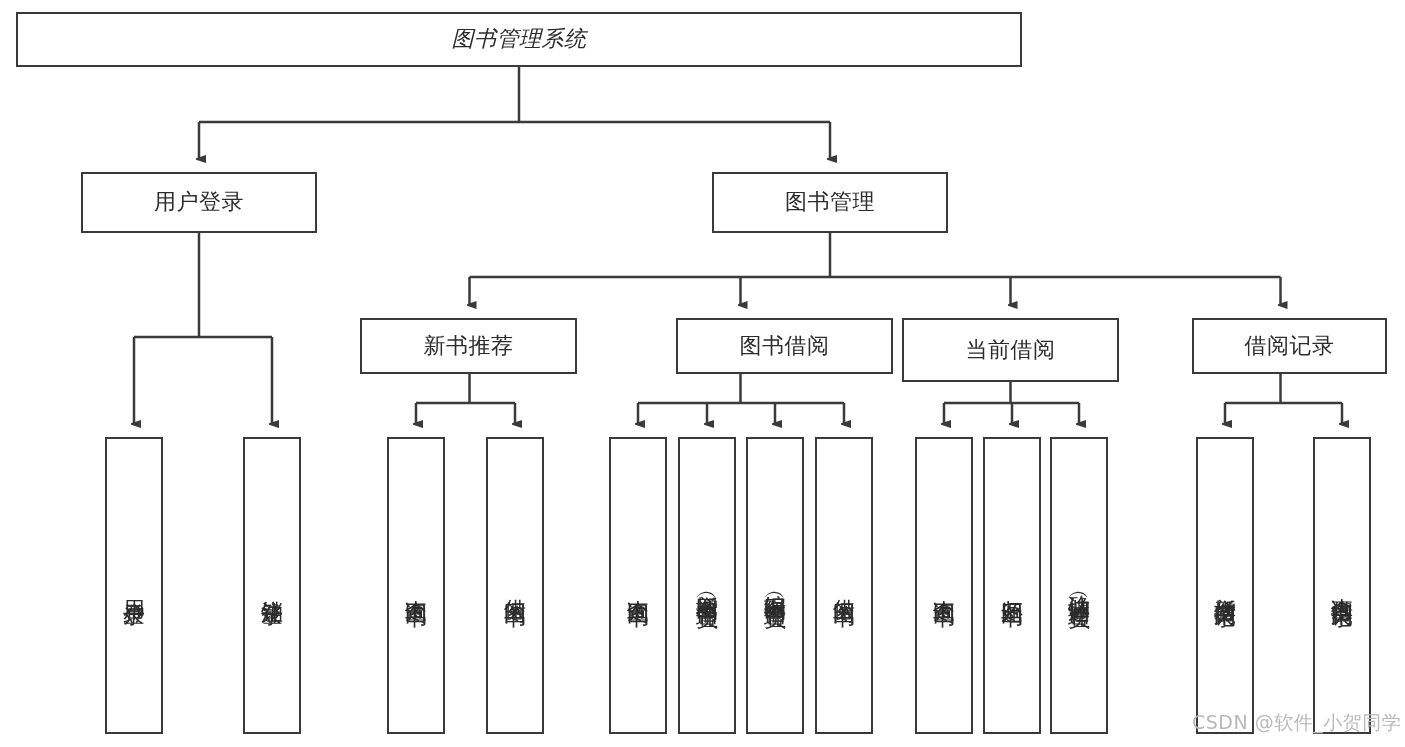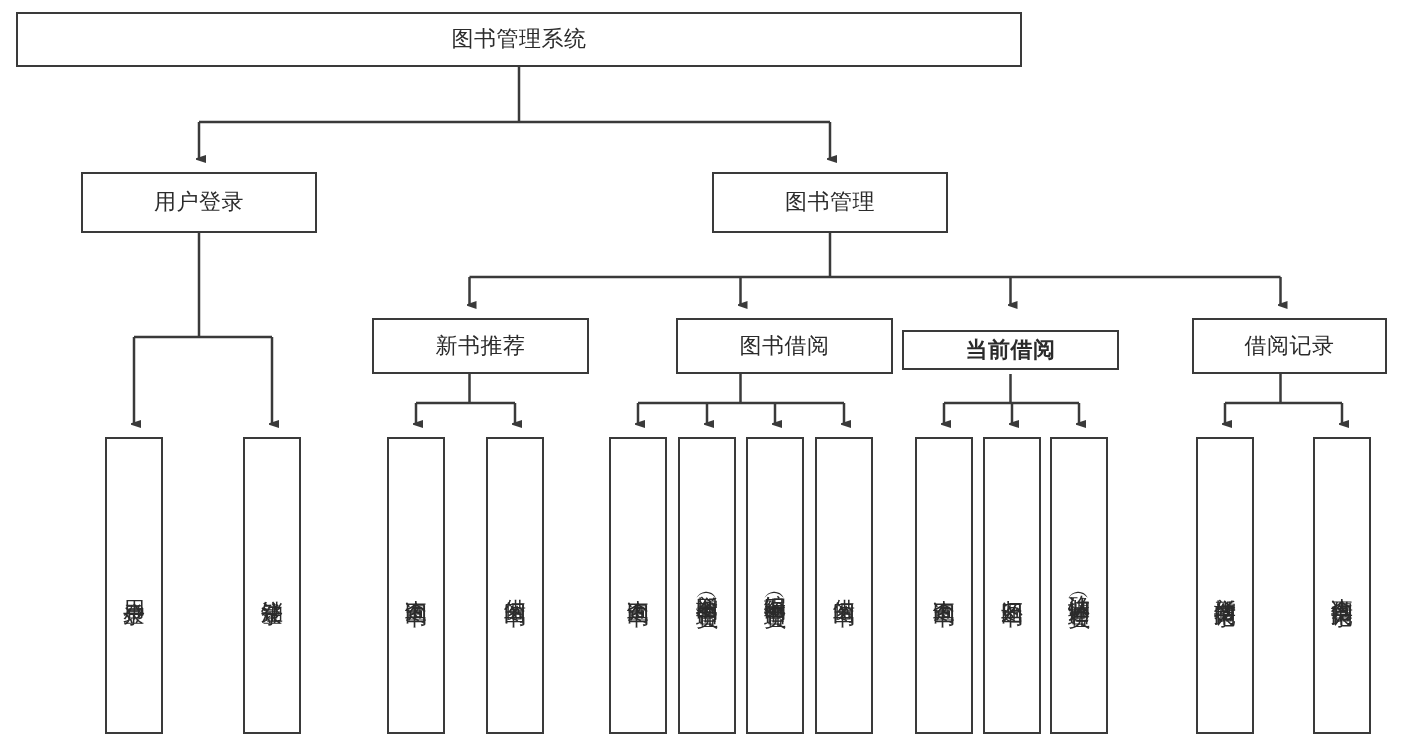--- a/index.html
+++ b/index.html
@@ -105,36 +105,36 @@
         <path d="M1012,403 L1012,424" marker-end="url(#arrow)"></path>
         <path d="M1079,403 L1079,424" marker-end="url(#arrow)"></path>
         <path d="M1280.5,374 L1280.5,403"></path>
         <path d="M1225,403 L1342,403"></path>
         <path d="M1225,403 L1225,424" marker-end="url(#arrow)"></path>
         <path d="M1342,403 L1342,424" marker-end="url(#arrow)"></path>
       </g>
   </svg>
 
   <div id="nodes-layer">
-      <div class="node-box" style="left: 16px; top: 12px; width: 1006px; height: 55px;">
+      <div class="node-box" style="left: 16px; top: 12px; width: 1006px; height: 55px; font-style: italic;">
         <span class="node-label">图书管理系统</span>
       </div>
       <div class="node-box" style="left: 81px; top: 172px; width: 236px; height: 61px;">
         <span class="node-label">用户登录</span>
       </div>
       <div class="node-box" style="left: 712px; top: 172px; width: 236px; height: 61px; justify-content: center;">
         <span class="node-label">图书管理</span>
       </div>
-      <div class="node-box" style="left: 372px; top: 318px; width: 217px; height: 56px;">
+      <div class="node-box" style="left: 360px; top: 318px; width: 217px; height: 56px;">
         <span class="node-label">新书推荐</span>
       </div>
       <div class="node-box" style="left: 632px; top: 318px; width: 217px; height: 56px; margin-left: 44px;">
         <span class="node-label">图书借阅</span>
       </div>
-      <div class="node-box" style="left: 902px; top: 330px; width: 217px; height: 40px; font-weight: bold;">
+      <div class="node-box" style="left: 902px; top: 318px; width: 217px; height: 64px;">
         <span class="node-label">当前借阅</span>
       </div>
       <div class="node-box" style="left: 1192px; top: 318px; width: 195px; height: 56px; align-items: center;">
         <span class="node-label">借阅记录</span>
       </div>
       <div class="node-box vertical" style="left: 105px; top: 437px; width: 58px; height: 297px;">
         <span class="node-label">用户登录</span>
       </div>
       <div class="node-box vertical" style="left: 243px; top: 437px; width: 58px; height: 297px;">
         <span class="node-label">注销登录</span>
@@ -167,14 +167,15 @@
         <span class="node-label">确认归还（管理员）</span>
       </div>
       <div class="node-box vertical" style="left: 1196px; top: 437px; width: 58px; height: 297px;">
         <span class="node-label">新增借阅记录</span>
       </div>
       <div class="node-box vertical" style="left: 1313px; top: 437px; width: 58px; height: 297px;">
         <span class="node-label">查询借阅记录</span>
       </div>
     </div>
 
+  <div class="watermark" style="left: 1192px; top: 710px;">CSDN @软件_小贺同学</div>
 
 </div>
 
 </body></html>

